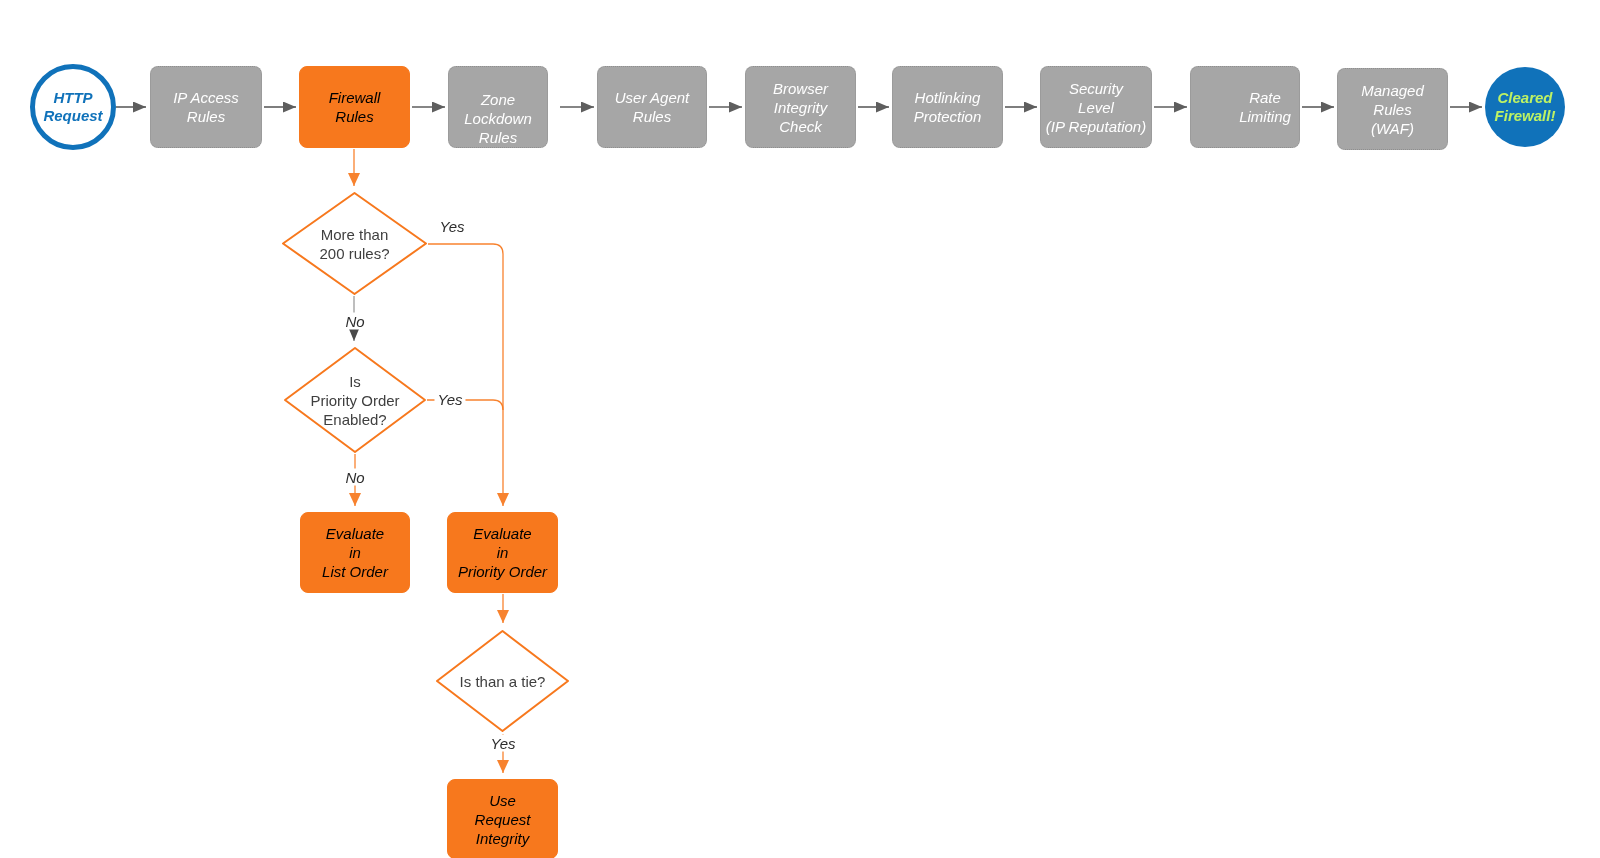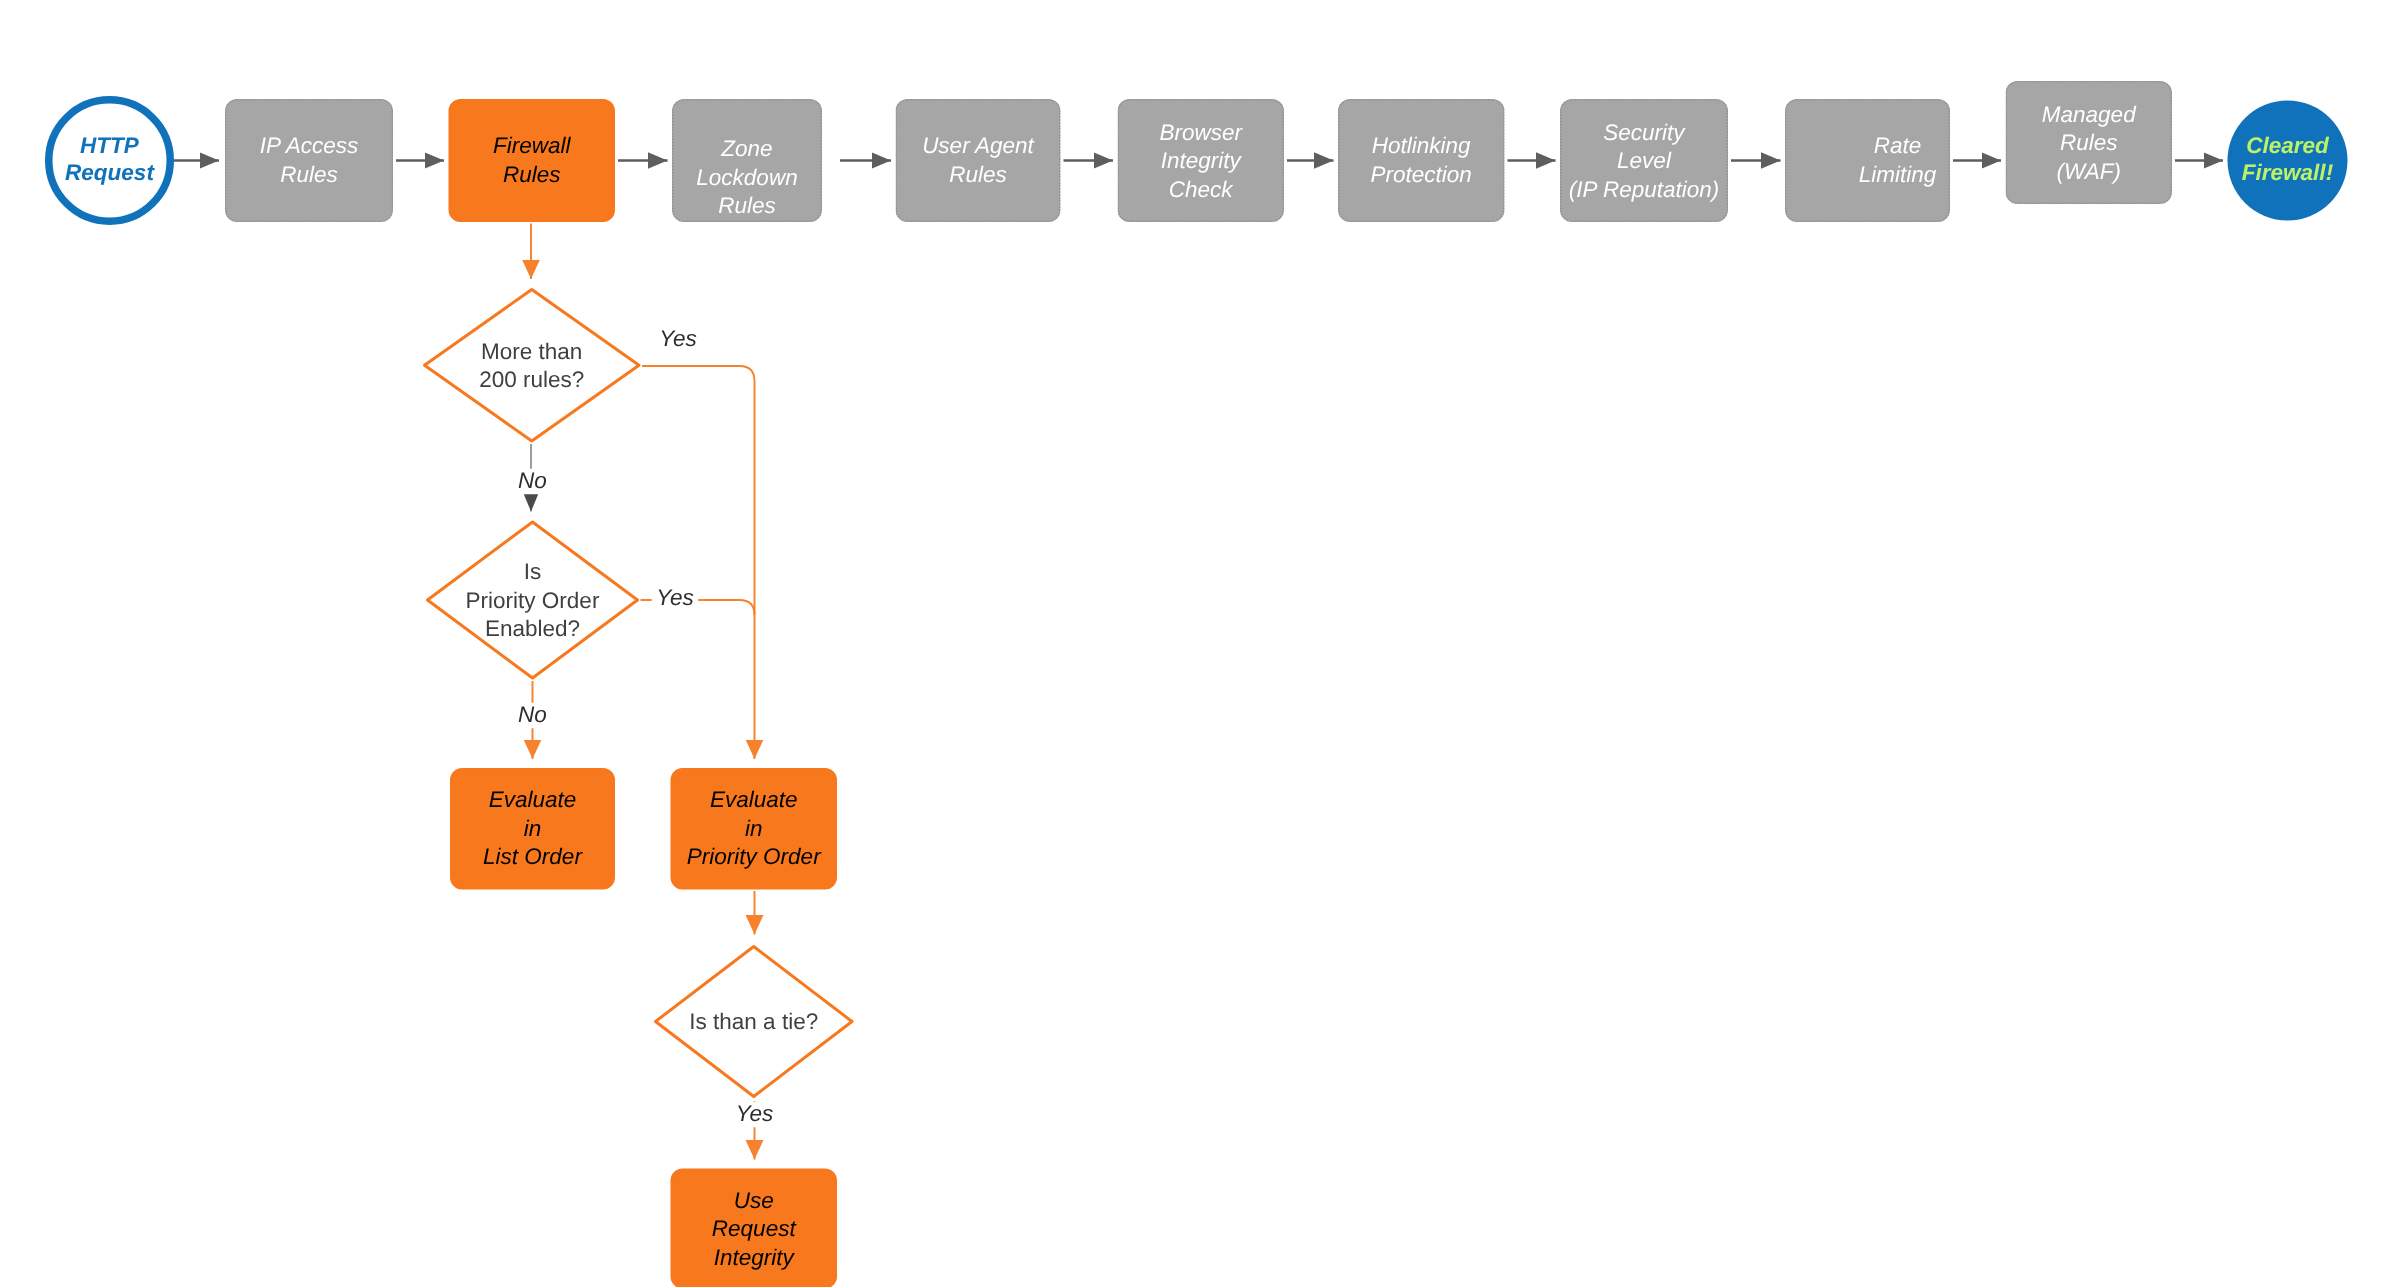--- a/index.html
+++ b/index.html
@@ -128,21 +128,21 @@
         <span>Level</span>
         <span>(IP Reputation)</span>
       </div>
     </div>
     <div class="node process-gray" style="left: 1190px; top: 30px; width: 110px; height: 82px; padding-left: 40px;">
       <div class="label">
         <span>Rate</span>
         <span>Limiting</span>
       </div>
     </div>
-    <div class="node process-gray" style="left: 1337px; top: 18px; width: 111px; height: 82px;">
+    <div class="node process-gray" style="left: 1337px; top: 32px; width: 111px; height: 82px;">
       <div class="label">
         <span>Managed</span>
         <span>Rules</span>
         <span>(WAF)</span>
       </div>
     </div>
     <div class="node end" style="left: 1485px; top: 31px; width: 80px; height: 80px;">
       <div class="label">
         <span>Cleared</span>
         <span>Firewall!</span>

